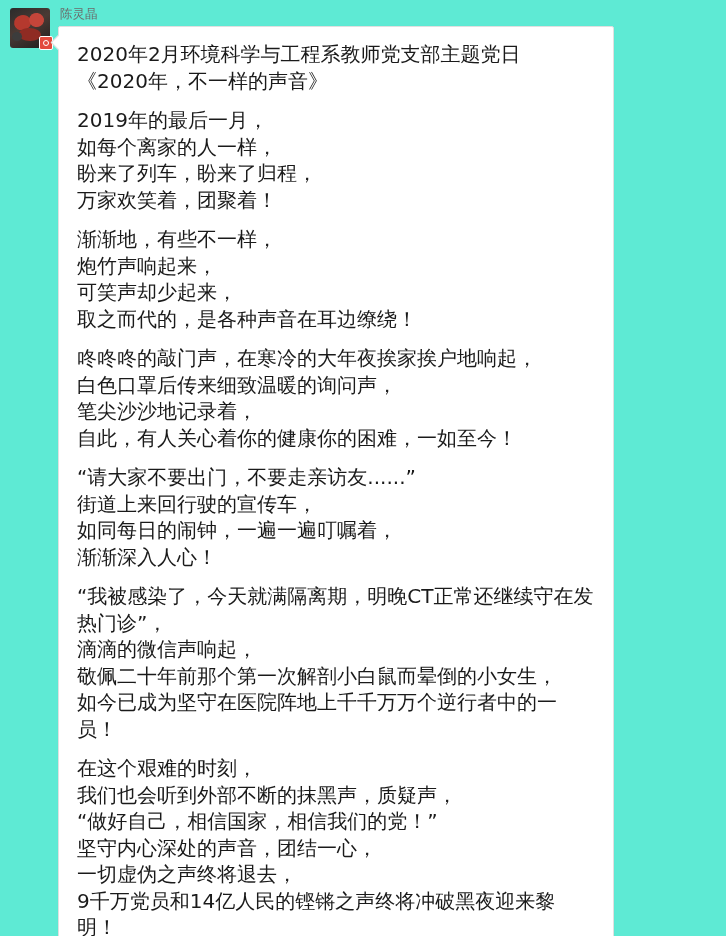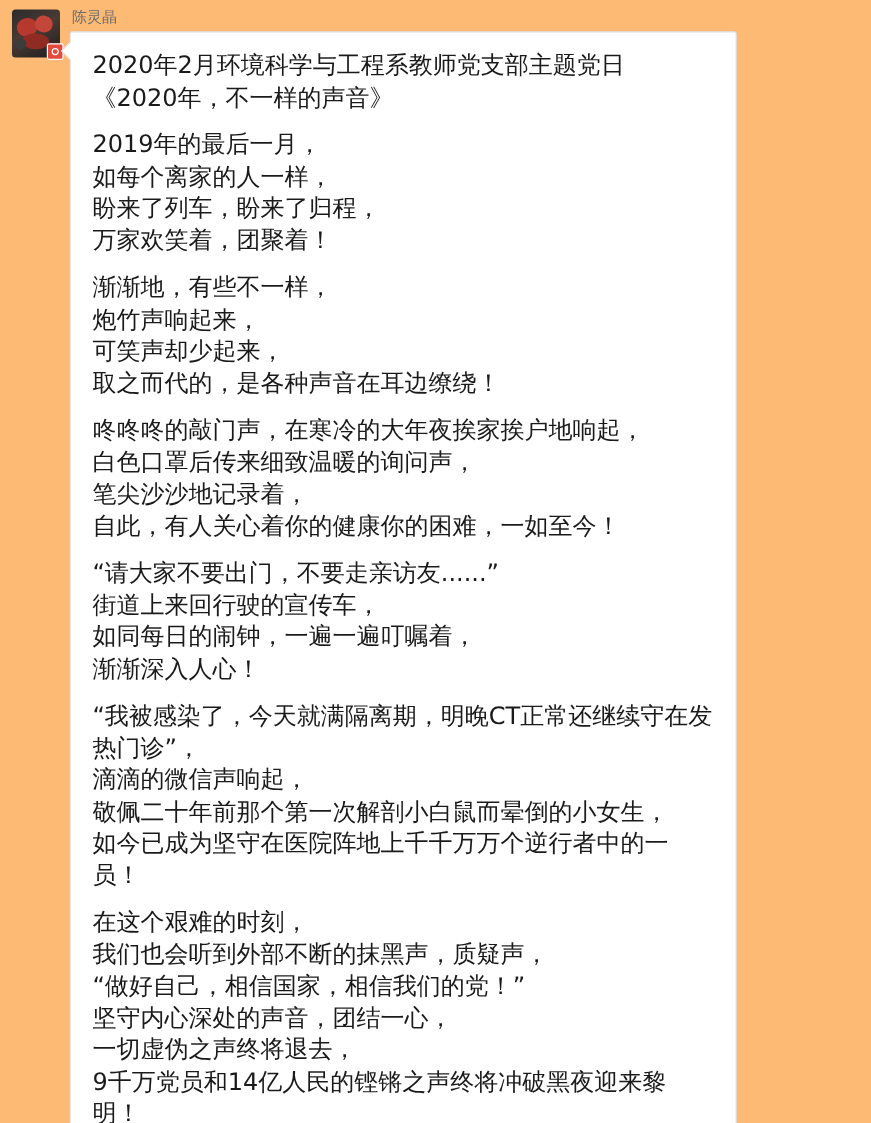--- a/index.html
+++ b/index.html
@@ -10,21 +10,21 @@
   body {
     width: 726px;
     height: 936px;
     font-family: "Liberation Sans", "DejaVu Sans", sans-serif;
     -webkit-font-smoothing: antialiased;
   }
   .chat-root {
     position: relative;
     width: 726px;
     height: 936px;
-    background: #fdba74;
+    background: #5eead4;
     overflow: hidden;
   }
   .message-row {
     position: relative;
     padding: 6px 0 0 10px;
     display: flex;
     align-items: flex-start;
   }
   .avatar-wrap {
     position: relative;

